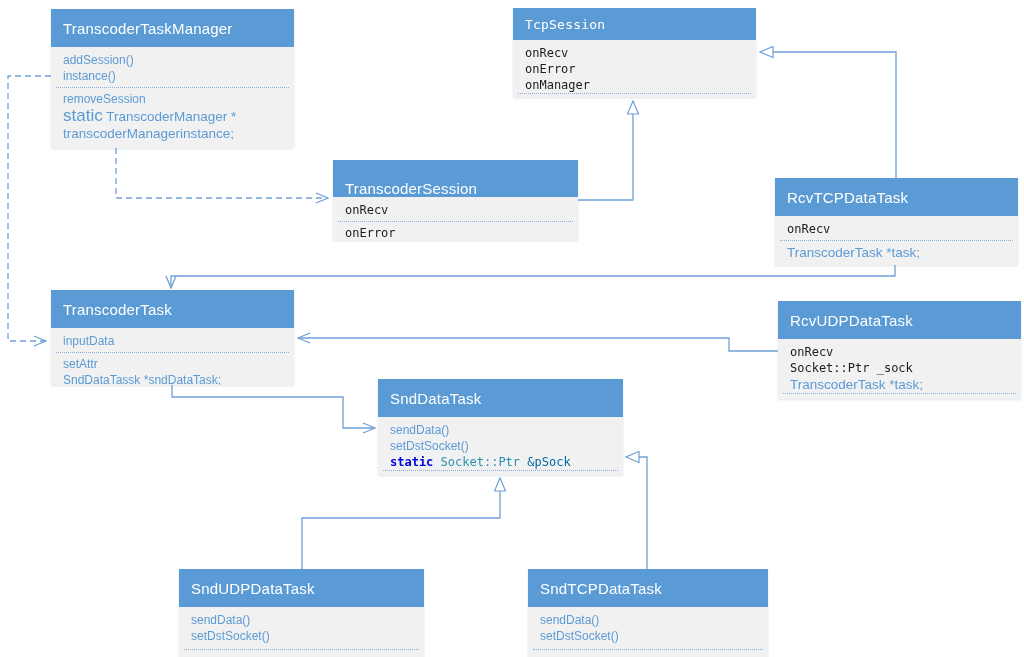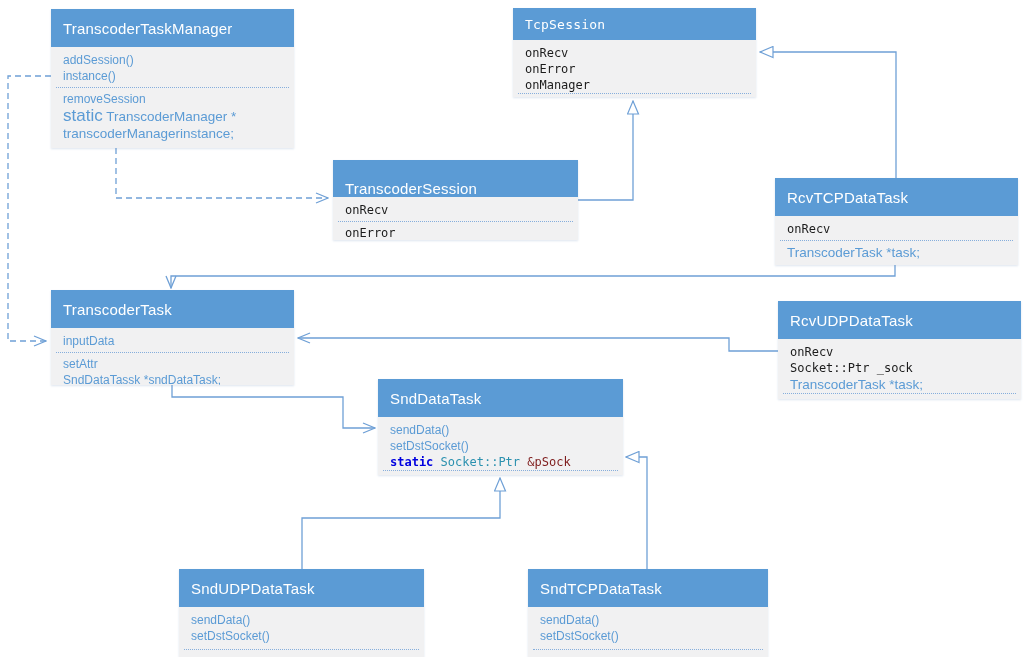--- a/index.html
+++ b/index.html
@@ -14,21 +14,21 @@
   .uml-head.mono{font-family:"DejaVu Sans Mono",monospace;font-size:13px;height:32px;}
   .uml-body{background:#F1F1F2;display:flex;flex-direction:column;
             padding:5px 0 4px 0;box-sizing:border-box;overflow:hidden;}
   .row{padding-left:12px;line-height:16px;font-size:12px;white-space:nowrap;}
   .b{color:#5B9BD5;}
   .big{font-size:13.5px;line-height:17px;}
   .sm{font-size:17px;}
   .c{font-family:"DejaVu Sans Mono",monospace;color:#1c1c1c;font-size:12px;}
   .kw{color:#0000E0;font-weight:bold;}
   .ty{color:#2B91AF;}
-  .gy{color:#7f1d1d;text-align:right;}
+  .gy{color:#0369a1;text-align:right;}
   .sep{border-top:1px dotted #86AEDC;margin:3px 5px;}
   .sep.bottom{margin-top:auto;}
   
   #box-manager{left:51px;top:9px;width:243px;}   #box-manager .uml-body{height:101px;}
   #box-tcpsession{left:513px;top:8px;width:243px;} #box-tcpsession .uml-body{height:57px;}
   #box-tsession{left:333px;top:160px;width:245px;} #box-tsession .uml-head{height:37px;align-items:flex-end;} #box-tsession .uml-body{height:43px;}
   #box-rcvtcp{left:775px;top:178px;width:243px;}  #box-rcvtcp .uml-body{height:49px;}
   #box-rcvudp{left:778px;top:301px;width:243px;}  #box-rcvudp .uml-body{height:60px;}
   #box-task{left:51px;top:290px;width:243px;}     #box-task .uml-body{height:57px;}
   #box-snddata{left:378px;top:379px;width:245px;} #box-snddata .uml-body{height:58px;}

